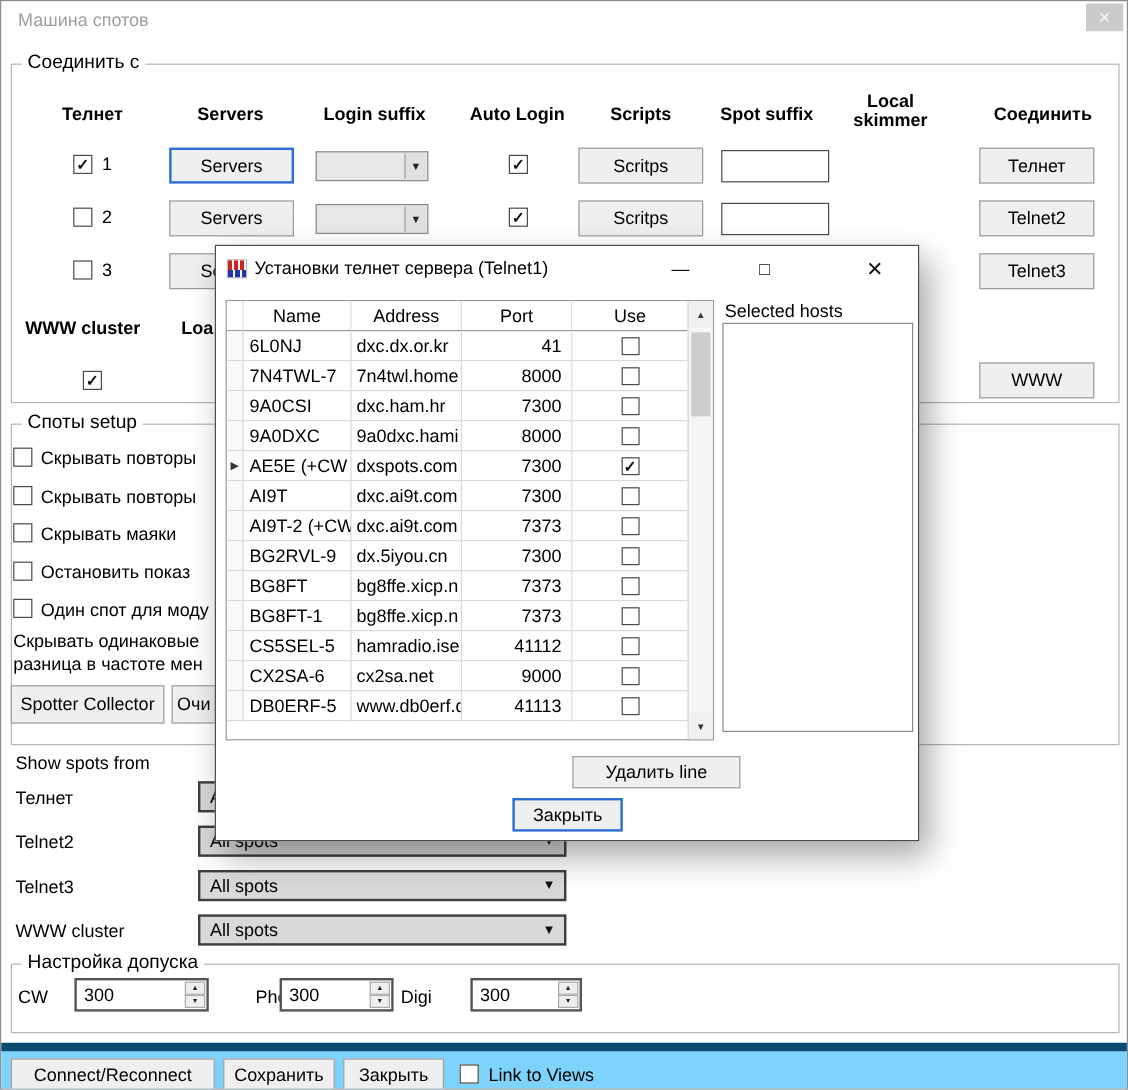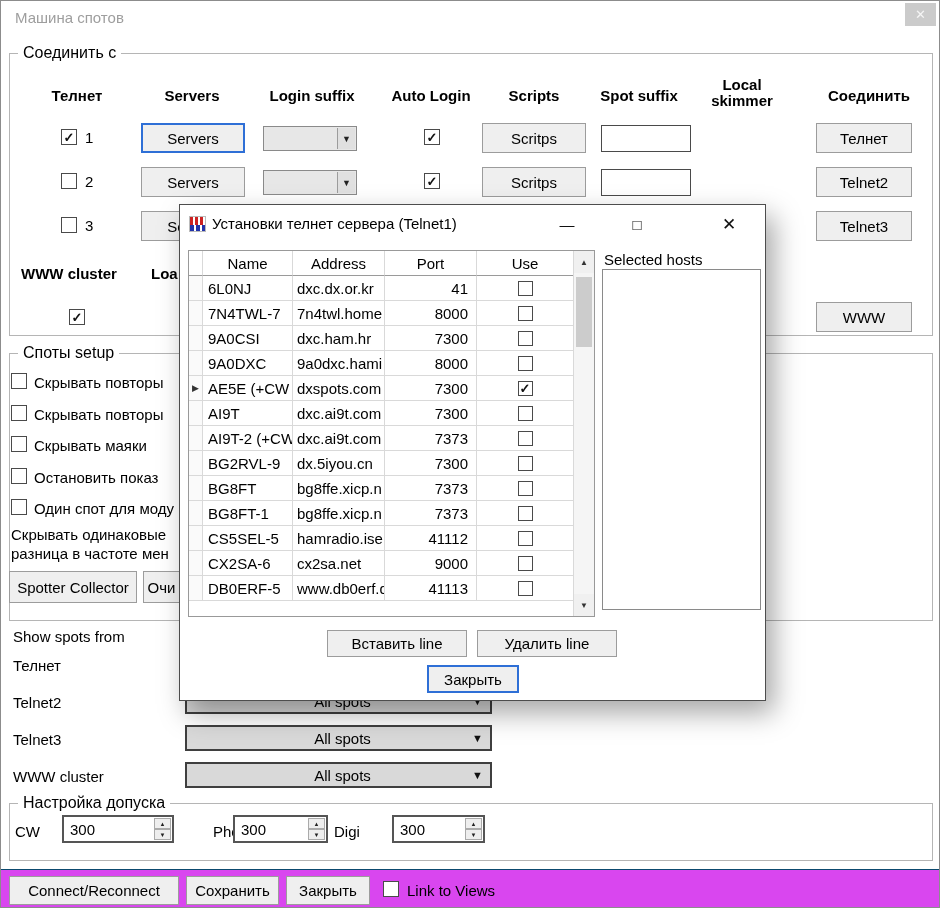--- a/index.html
+++ b/index.html
@@ -63,30 +63,30 @@
   .note1 { position:absolute; left:10px; top:525px; white-space:nowrap; }
   .note2 { position:absolute; left:10px; top:544px; white-space:nowrap; }
   .btn-spotter { position:absolute; left:8px; top:570px; width:128px; height:32px; }
   .btn-clear   { position:absolute; left:142px; top:570px; width:37px; height:32px; }
 
   
   .show-label { position:absolute; left:12px; top:627px; }
   .show-rows { position:absolute; left:0; top:646px; width:940px; }
   .ssrow { position:relative; height:37px; }
   .ssrow .ss-label { position:absolute; left:12px; top:10px; }
-  .ssrow .combo-big { left:184px; top:4px; width:307px; height:26px;justify-content:center; }
+  .ssrow .combo-big { left:164px; top:4px; width:307px; height:26px; }
 
   
   .tol-label { position:absolute; top:822px; }
   .sp-cw    { left:45px;  top:814px; width:112px; }
   .sp-phone { left:216px; top:814px; width:95px; }
   .sp-digi  { left:375px; top:814px; width:93px; }
 
   
-  .bottom-band { position:absolute; left:0; top:868px; width:940px; height:40px; border-top:1px solid #0c4a6e; background:#d946ef; }
+  .bottom-band { position:absolute; left:0; top:868px; width:940px; height:40px; border-top:7px solid #0c4a6e; background:#7dd3fc; }
   .bb-connect { position:absolute; left:8px; top:6px; width:170px; height:29px; }
   .bb-save    { position:absolute; left:185px; top:6px; width:93px; height:29px; }
   .bb-close   { position:absolute; left:285px; top:6px; width:84px; height:29px; }
   .bb-check   { position:absolute; left:382px; top:11px; }
   .bb-link    { position:absolute; left:406px; top:12px; }
 
   
   .dialog { position:absolute; left:178px; top:203px; width:587px; height:497px; background:#fff; border:1px solid #4d4d4d; box-shadow:8px 12px 26px rgba(0,0,0,0.35); z-index:10; }
   .dlg-title { position:absolute; left:32px; top:10px; font-size:15px; white-space:nowrap; }
   .app-icon { position:absolute; left:9px; top:11px; width:17px; height:16px; display:flex; flex-direction:column; border:1px solid #bbb; }
@@ -529,18 +529,17 @@
             <span>▼</span>
           </span>
       </div>
     </div>
 
     <span class="sel-hosts-label">Selected hosts</span>
     <div class="listbox">
       <div class="lb-item"></div>
     </div>
 
-    <div class="btn dlg-insert">Вставить line</div>
     <div class="btn dlg-delete">Удалить line</div>
     <div class="btn dlg-close">Закрыть</div>
   </div>
 
 </div>
 
 </body></html>

